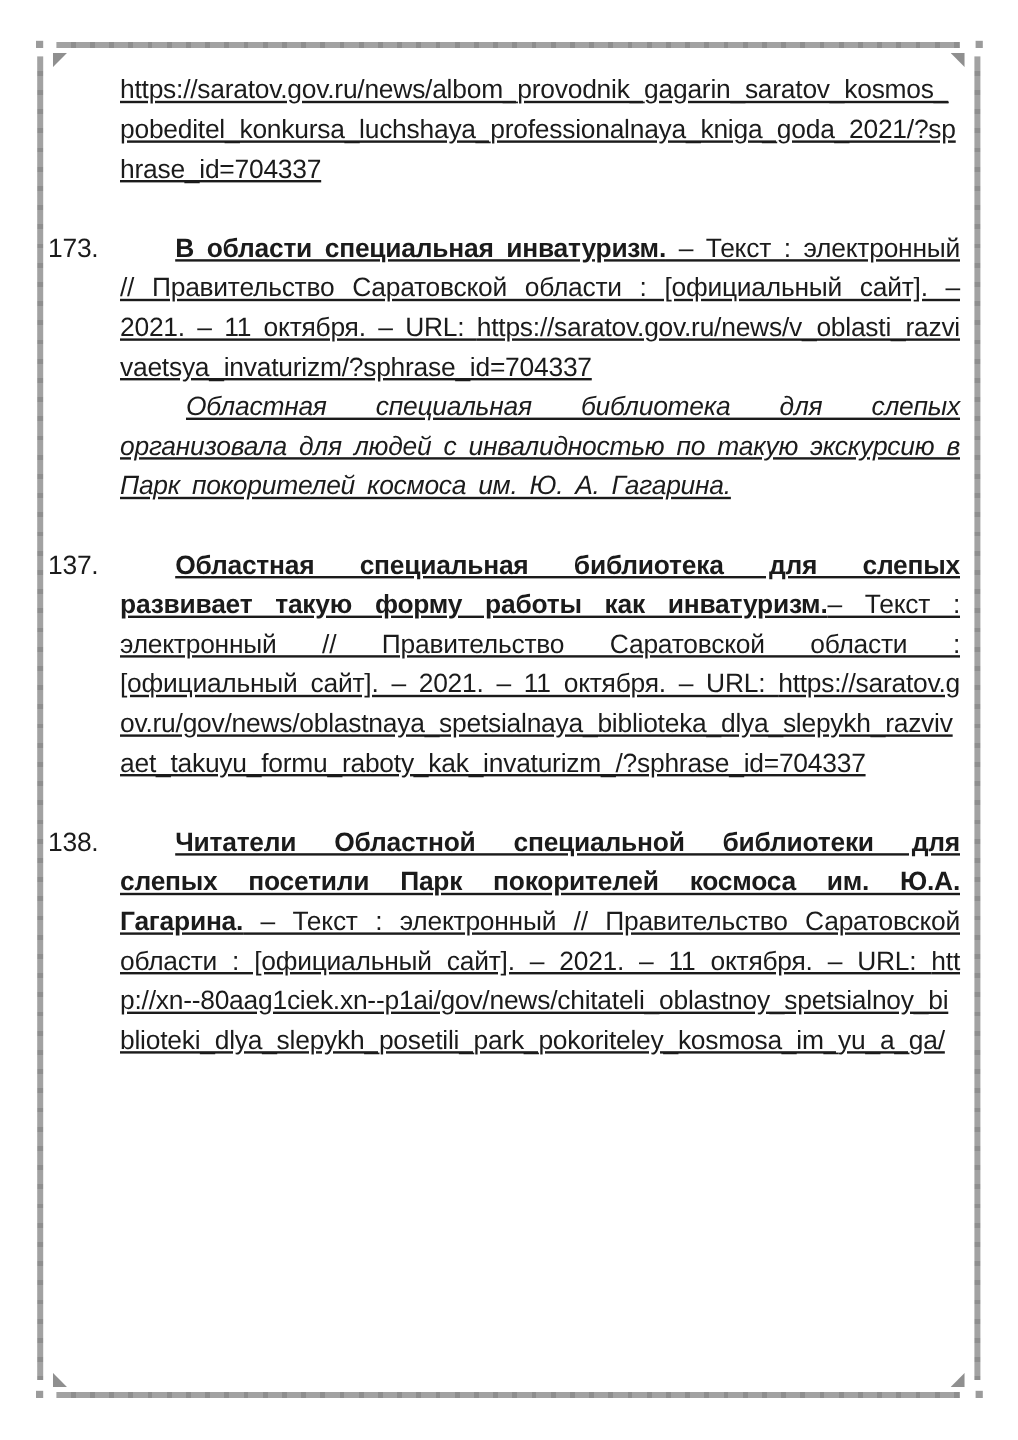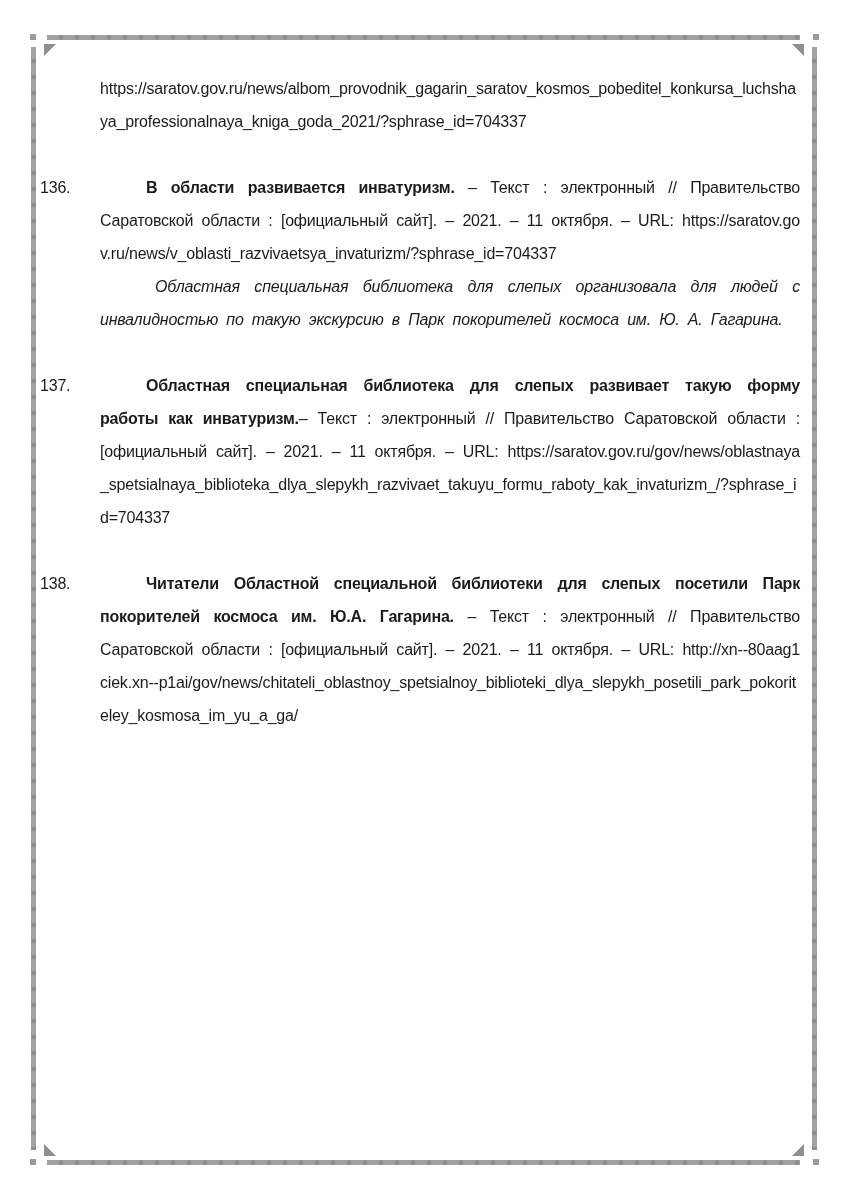--- a/index.html
+++ b/index.html
@@ -24,25 +24,26 @@
   .corner-sq{position:absolute;width:6px;height:6px;background:#9b9b9b;}
   .sq-tl{left:30px;top:34px;} .sq-tr{left:813px;top:34px;}
   .sq-bl{left:30px;top:1159px;} .sq-br{left:813px;top:1159px;}
   .corner-tri{position:absolute;width:12px;height:12px;background:#8f8f8f;}
   .tri-tl{left:44px;top:44px;clip-path:polygon(0 0,100% 0,0 100%);}
   .tri-tr{left:792px;top:44px;clip-path:polygon(0 0,100% 0,100% 100%);}
   .tri-bl{left:44px;top:1144px;clip-path:polygon(0 0,0 100%,100% 100%);}
   .tri-br{left:792px;top:1144px;clip-path:polygon(100% 0,100% 100%,0 100%);}
   
   .content{
-    position:absolute;left:100px;top:72px;width:700px;
-    font-size:16px;line-height:33px;
+    position:absolute;left:100px;top:58px;width:700px;
+    font-size:22px;line-height:33px;
     text-align:justify;
     letter-spacing:-0.2px;
     word-spacing:4px;
+    text-decoration:underline;
   }
   .url-frag{word-break:break-all;}
   .entry{position:relative;text-indent:46px;margin-top:33px;}
   .entry .num{
     position:absolute;left:-60px;top:0;
     text-indent:0;white-space:nowrap;
   }
   .entry .title{font-weight:bold;}
   .entry .url{word-break:break-all;}
   .annotation{text-indent:55px;font-style:italic;}
@@ -63,21 +64,21 @@
   <div class="corner-tri tri-tl"></div>
   <div class="corner-tri tri-tr"></div>
   <div class="corner-tri tri-bl"></div>
   <div class="corner-tri tri-br"></div>
 
   <div class="content">
 
     <p class="url-frag" style="margin:0;">https://saratov.gov.ru/news/albom_provodnik_gagarin_saratov_kosmos_pobeditel_konkursa_luchshaya_professionalnaya_kniga_goda_2021/?sphrase_id=704337</p>
 
     <p class="entry" style="margin-bottom:0;">
-      <span class="num">136.</span><span class="title">В области развивается инватуризм.</span><span> – Текст : электронный // Правительство Саратовской области : [официальный сайт]. – 2021. – 11 октября. – URL: </span><span class="url">https://saratov.gov.ru/news/v_oblasti_razvivaetsya_invaturizm/?sphrase_id=704337</span>
+      <span class="num">173.</span><span class="title">В области специальная инватуризм.</span><span> – Текст : электронный // Правительство Саратовской области : [официальный сайт]. – 2021. – 11 октября. – URL: </span><span class="url">https://saratov.gov.ru/news/v_oblasti_razvivaetsya_invaturizm/?sphrase_id=704337</span>
     </p>
     <p class="annotation" style="margin:0;">Областная специальная библиотека для слепых организовала для людей с инвалидностью по такую экскурсию в Парк покорителей космоса им. Ю. А. Гагарина.</p>
 
     <p class="entry" style="margin-bottom:0;">
       <span class="num">137.</span><span class="title">Областная специальная библиотека для слепых развивает такую форму работы как инватуризм.</span><span>– Текст : электронный // Правительство Саратовской области : [официальный сайт]. – 2021. – 11 октября. – URL: </span><span class="url">https://saratov.gov.ru/gov/news/oblastnaya_spetsialnaya_biblioteka_dlya_slepykh_razvivaet_takuyu_formu_raboty_kak_invaturizm_/?sphrase_id=704337</span>
     </p>
 
     <p class="entry" style="margin-bottom:12px;">
       <span class="num">138.</span><span class="title">Читатели Областной специальной библиотеки для слепых посетили Парк покорителей космоса им. Ю.А. Гагарина.</span><span> – Текст : электронный // Правительство Саратовской области : [официальный сайт]. – 2021. – 11 октября. – URL: </span><span class="url">http://xn--80aag1ciek.xn--p1ai/gov/news/chitateli_oblastnoy_spetsialnoy_biblioteki_dlya_slepykh_posetili_park_pokoriteley_kosmosa_im_yu_a_ga/</span>
     </p>

